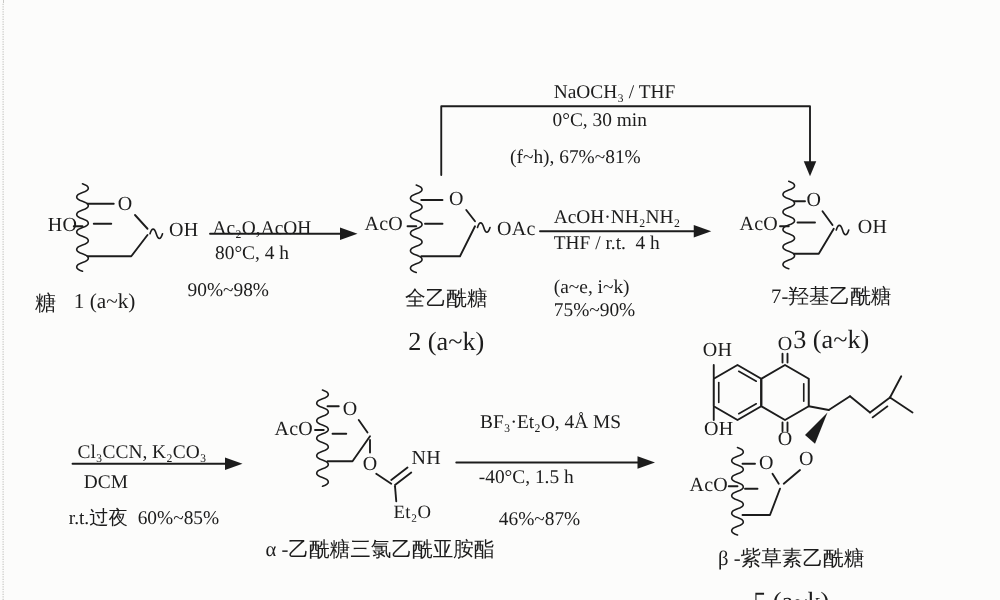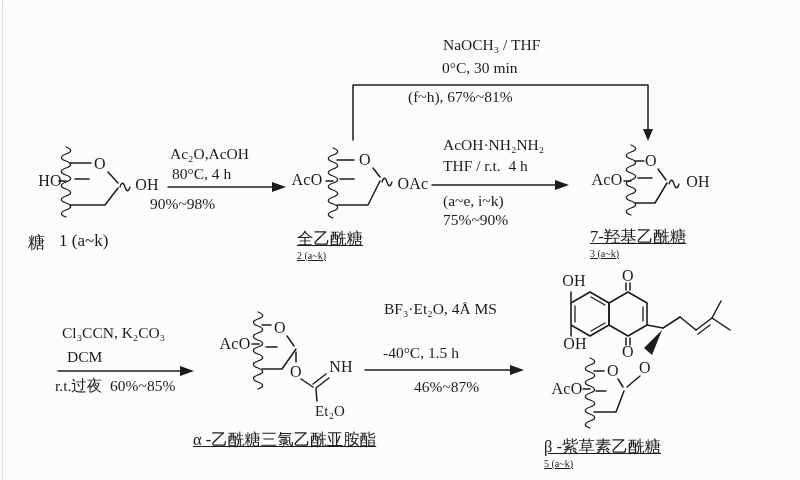--- a/index.html
+++ b/index.html
@@ -12,23 +12,23 @@
   .scan-edge { position:absolute; left:2px; top:0; height:100%; width:0;
     border-left:1px dotted #c9c9c6; }
   svg.linework { position:absolute; left:0; top:0; }
   .bond { stroke:var(--ink); stroke-width:1.5; fill:none; stroke-linecap:round; stroke-linejoin:round; }
   .thin { stroke-width:1.3; }
   .ring { stroke-width:1.6; }
   .fillink { fill:var(--ink); stroke:none; }
   .atom { position:absolute; transform:translate(-50%,-50%); white-space:nowrap;
     font-size:16px; line-height:1; letter-spacing:0.2px; }
   .small-sub { font-size:15px; }
-  .cond { position:absolute; white-space:nowrap; font-size:15.5px; line-height:1.15; }
-  .cname { position:absolute; font-size:16.5px; line-height:1.2;text-decoration:underline; }
-  .cname .num { font-size:10px; display:block; margin-top:1px; }
+  .cond { position:absolute; white-space:nowrap; font-size:15.5px; line-height:1.15;margin-top:29px; }
+  .cname { position:absolute; text-align:center; font-size:16.5px; line-height:1.2; }
+  .cname .num { font-size:21px; display:block; margin-top:12px; }
   .inline-label { position:absolute; display:flex; gap:14px; font-size:17px; white-space:nowrap; }
 </style>
 </head>
 <body>
 
 <div class="canvas">
   <div class="scan-edge"></div>
 
   <svg class="linework" width="800" height="480" viewBox="0 0 800 480">
 
@@ -172,21 +172,21 @@
   <div class="cond" style="left:443px;top:36px">NaOCH₃ / THF</div>
   <div class="cond" style="left:442px;top:59px">0°C, 30 min</div>
   <div class="cond" style="left:408px;top:88px">(f~h), 67%~81%</div>
 
   <div class="cond" style="left:62px;top:324px">Cl₃CCN, K₂CO₃</div>
   <div class="cond" style="left:67px;top:348px">DCM</div>
   <div class="cond" style="left:55px;top:377px">r.t.过夜&nbsp; 60%~85%</div>
 
   <div class="cond" style="left:384px;top:300px">BF₃·Et₂O, 4Å MS</div>
   <div class="cond" style="left:383px;top:344px">-40°C, 1.5 h</div>
-  <div class="cond" style="left:414px;top:378px">46%~87%</div>
+  <div class="cond" style="left:399px;top:378px">46%~87%</div>
 
   <div class="inline-label" style="left:28px;top:231px">
     <span>糖</span>
     <span>1 (a~k)</span>
   </div>
 
   <div class="cname" style="left:297px;top:229px;width:120px">
     <span>全乙酰糖</span>
     <span class="num">2 (a~k)</span>
   </div>

